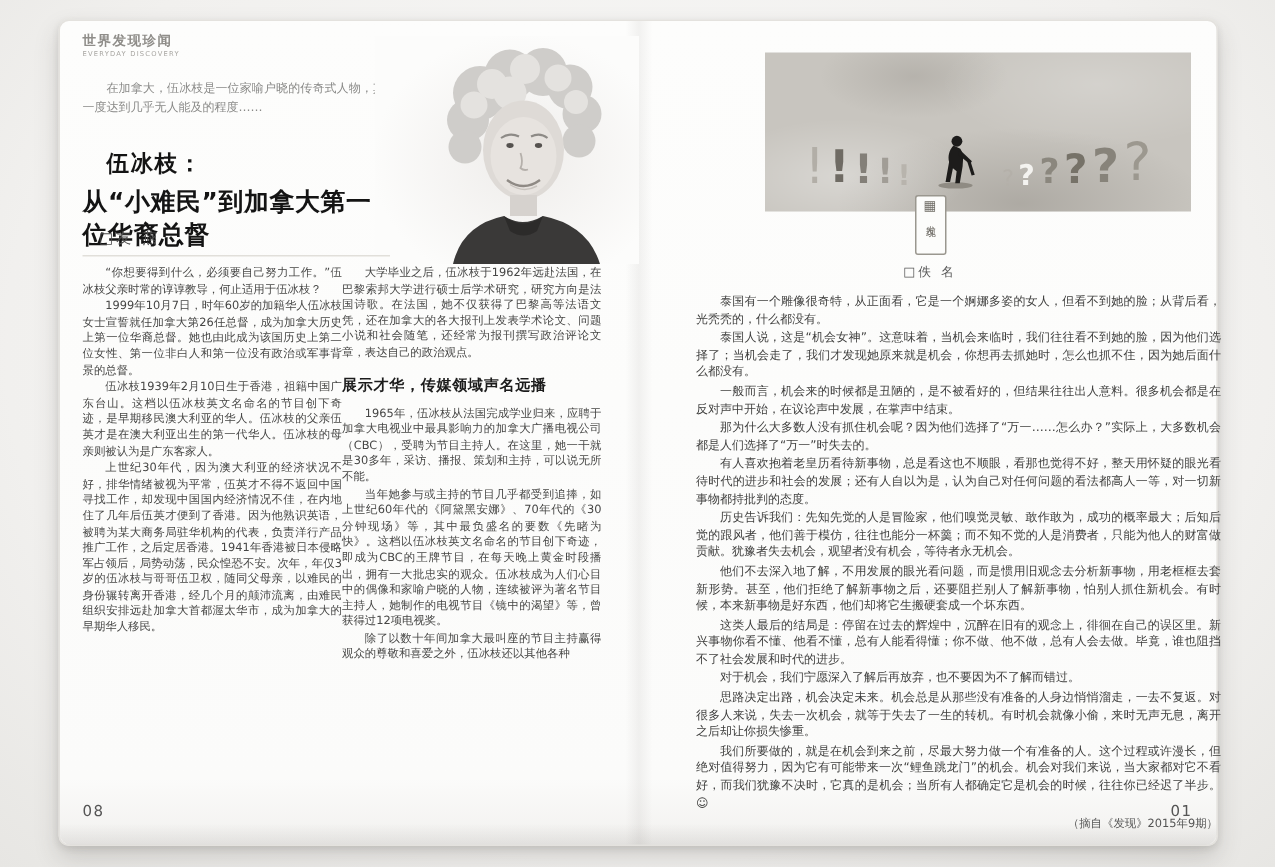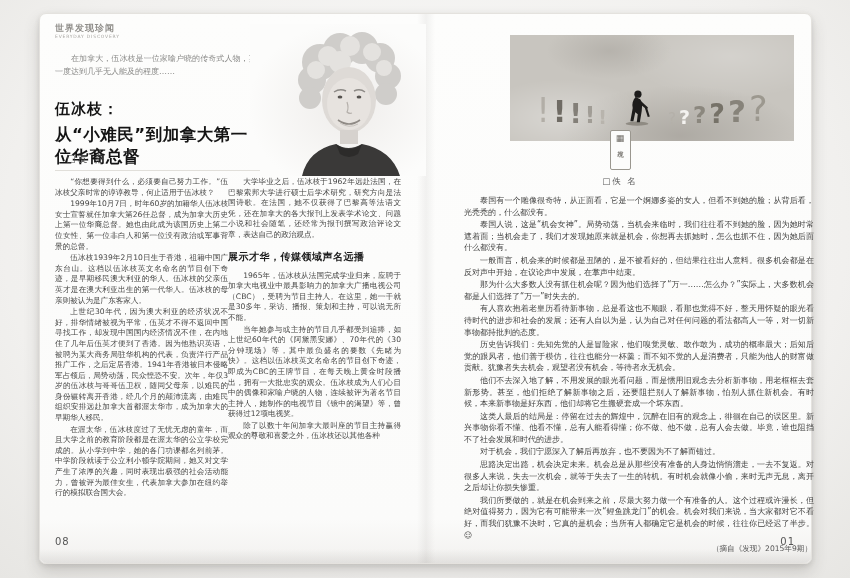--- a/index.html
+++ b/index.html
@@ -37,21 +37,21 @@
   .masthead .mast-sub { font-size:4.5px; letter-spacing:.8px; margin-top:2px; color:#a9a7a3; }
   .intro {
     position:absolute; left:15px; top:38px; width:242px;
     font-size:8px; line-height:13px; color:#8a8a88; text-align:justify; text-indent:2em;
   }
   .portrait {
     position:absolute; left:210px; top:10px; width:176px; height:152px; overflow:hidden;
   }
   .portrait svg { width:100%; height:100%; display:block; }
   .title-block { position:absolute; left:15px; top:86px; width:200px; color:#141414; }
-  .title-l1 { font-size:15px; font-weight:bold; letter-spacing:1px; }
+  .title-l1 { font-size:15px; font-weight:bold; letter-spacing:1px;margin-left:16px; }
   .title-l2 { font-size:16.5px; font-weight:bold; letter-spacing:.5px; margin-top:5px; }
   .byline-left { position:absolute; left:26px; top:138px; font-size:10px; color:#4c4c4c; letter-spacing:2px; }
   .rule { position:absolute; left:15px; top:156px; width:205px; border-top:1px solid #e1dfda; }
   .cols {
     position:absolute; left:15px; top:163px; width:357px; height:354px;
     display:flex; overflow:hidden;
   }
   .col { width:173px; }
   .col p {
     font-size:7.6px; line-height:10.6px; color:#464645;
@@ -178,21 +178,20 @@
     </div>
     <div class="byline-left">□友 燕</div>
     <div class="rule"></div>
 
     <div class="cols">
       <div class="col">
         <p>“你想要得到什么，必须要自己努力工作。”伍冰枝父亲时常的谆谆教导，何止适用于伍冰枝？</p>
         <p>1999年10月7日，时年60岁的加籍华人伍冰枝女士宣誓就任加拿大第26任总督，成为加拿大历史上第一位华裔总督。她也由此成为该国历史上第二位女性、第一位非白人和第一位没有政治或军事背景的总督。</p>
         <p>伍冰枝1939年2月10日生于香港，祖籍中国广东台山。这档以伍冰枝英文名命名的节目创下奇迹，是早期移民澳大利亚的华人。伍冰枝的父亲伍英才是在澳大利亚出生的第一代华人。伍冰枝的母亲则被认为是广东客家人。</p>
         <p>上世纪30年代，因为澳大利亚的经济状况不好，排华情绪被视为平常，伍英才不得不返回中国寻找工作，却发现中国国内经济情况不佳，在内地住了几年后伍英才便到了香港。因为他熟识英语，被聘为某大商务局驻华机构的代表，负责洋行产品推广工作，之后定居香港。1941年香港被日本侵略军占领后，局势动荡，民众惶恐不安。次年，年仅3岁的伍冰枝与哥哥伍卫权，随同父母亲，以难民的身份辗转离开香港，经几个月的颠沛流离，由难民组织安排远赴加拿大首都渥太华市，成为加拿大的早期华人移民。</p>
-        <p>在渥太华，伍冰枝度过了无忧无虑的童年，而且大学之前的教育阶段都是在渥太华的公立学校完成的。从小学到中学，她的各门功课都名列前茅。中学阶段就读于公立利小顿学院期间，她又对文学产生了浓厚的兴趣，同时表现出极强的社会活动能力，曾被评为最佳女生，代表加拿大参加在纽约举行的模拟联合国大会。</p>
       </div>
       <div class="col">
         <p>大学毕业之后，伍冰枝于1962年远赴法国，在巴黎索邦大学进行硕士后学术研究，研究方向是法国诗歌。在法国，她不仅获得了巴黎高等法语文凭，还在加拿大的各大报刊上发表学术论文、问题小说和社会随笔，还经常为报刊撰写政治评论文章，表达自己的政治观点。</p>
         <div class="sec-head">展示才华，传媒领域声名远播</div>
         <p>1965年，伍冰枝从法国完成学业归来，应聘于加拿大电视业中最具影响力的加拿大广播电视公司（CBC），受聘为节目主持人。在这里，她一干就是30多年，采访、播报、策划和主持，可以说无所不能。</p>
         <p>当年她参与或主持的节目几乎都受到追捧，如上世纪60年代的《阿黛黑安娜》、70年代的《30分钟现场》等，其中最负盛名的要数《先睹为快》。这档以伍冰枝英文名命名的节目创下奇迹，即成为CBC的王牌节目，在每天晚上黄金时段播出，拥有一大批忠实的观众。伍冰枝成为人们心目中的偶像和家喻户晓的人物，连续被评为著名节目主持人，她制作的电视节目《镜中的渴望》等，曾获得过12项电视奖。</p>
         <p>除了以数十年间加拿大最叫座的节目主持赢得观众的尊敬和喜爱之外，伍冰枝还以其他各种</p>
       </div>
     </div>
 
@@ -229,21 +228,21 @@
     <div class="title-row">
       <div class="stamp">
         <span class="stamp-glyph">▦</span>
         <span class="stamp-label">发现</span>
       </div>
     </div>
     <div class="byline-right">□佚 名</div>
 
     <div class="essay-body">
       <p>泰国有一个雕像很奇特，从正面看，它是一个婀娜多姿的女人，但看不到她的脸；从背后看，光秃秃的，什么都没有。</p>
-      <p>泰国人说，这是“机会女神”。局势动荡，当机会来临时，我们往往看不到她的脸，因为她时常遮着面；当机会走了，我们才发现她原来就是机会，你想再去抓她时，怎么也抓不住，因为她后面什么都没有。</p>
+      <p>泰国人说，这是“机会女神”。这意味着，当机会来临时，我们往往看不到她的脸，因为他们选择了；当机会走了，我们才发现她原来就是机会，你想再去抓她时，怎么也抓不住，因为她后面什么都没有。</p>
       <p>一般而言，机会来的时候都是丑陋的，是不被看好的，但结果往往出人意料。很多机会都是在反对声中开始，在议论声中发展，在掌声中结束。</p>
       <p>那为什么大多数人没有抓住机会呢？因为他们选择了“万一……怎么办？”实际上，大多数机会都是人们选择了“万一”时失去的。</p>
       <p>有人喜欢抱着老皇历看待新事物，总是看这也不顺眼，看那也觉得不好，整天用怀疑的眼光看待时代的进步和社会的发展；还有人自以为是，认为自己对任何问题的看法都高人一等，对一切新事物都持批判的态度。</p>
       <p>历史告诉我们：先知先觉的人是冒险家，他们嗅觉灵敏、敢作敢为，成功的概率最大；后知后觉的跟风者，他们善于模仿，往往也能分一杯羹；而不知不觉的人是消费者，只能为他人的财富做贡献。犹豫者失去机会，观望者没有机会，等待者永无机会。</p>
       <p>他们不去深入地了解，不用发展的眼光看问题，而是惯用旧观念去分析新事物，用老框框去套新形势。甚至，他们拒绝了解新事物之后，还要阻拦别人了解新事物，怕别人抓住新机会。有时候，本来新事物是好东西，他们却将它生搬硬套成一个坏东西。</p>
       <p>这类人最后的结局是：停留在过去的辉煌中，沉醉在旧有的观念上，徘徊在自己的误区里。新兴事物你看不懂、他看不懂，总有人能看得懂；你不做、他不做，总有人会去做。毕竟，谁也阻挡不了社会发展和时代的进步。</p>
       <p>对于机会，我们宁愿深入了解后再放弃，也不要因为不了解而错过。</p>
       <p>思路决定出路，机会决定未来。机会总是从那些没有准备的人身边悄悄溜走，一去不复返。对很多人来说，失去一次机会，就等于失去了一生的转机。有时机会就像小偷，来时无声无息，离开之后却让你损失惨重。</p>
       <p>我们所要做的，就是在机会到来之前，尽最大努力做一个有准备的人。这个过程或许漫长，但绝对值得努力，因为它有可能带来一次“鲤鱼跳龙门”的机会。机会对我们来说，当大家都对它不看好，而我们犹豫不决时，它真的是机会；当所有人都确定它是机会的时候，往往你已经迟了半步。☺</p>
       <div class="attribution">（摘自《发现》2015年9期）</div>

